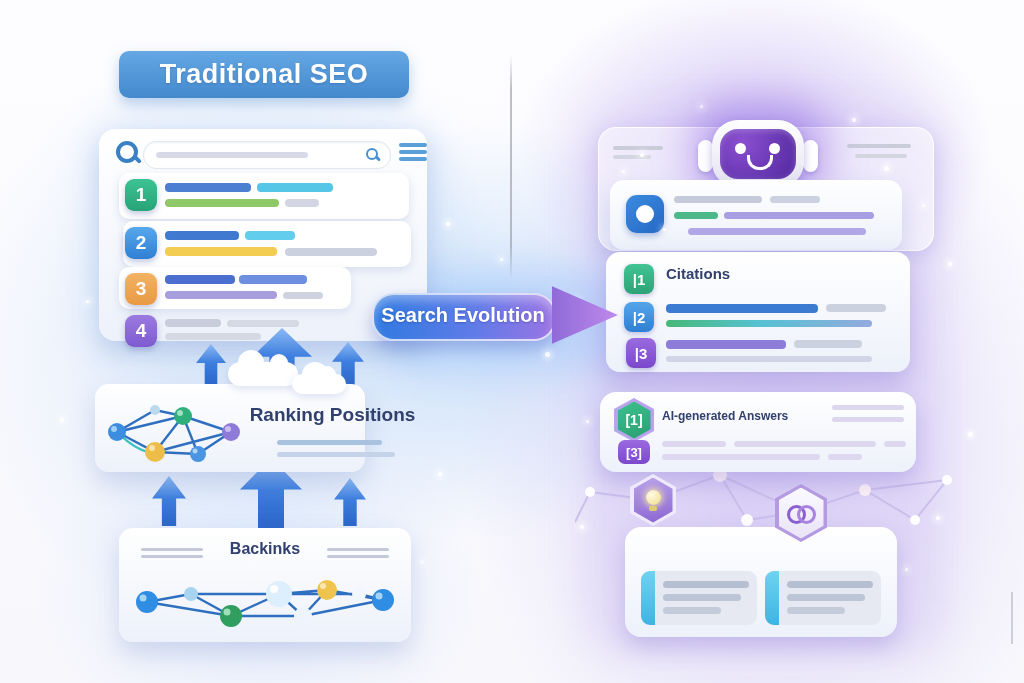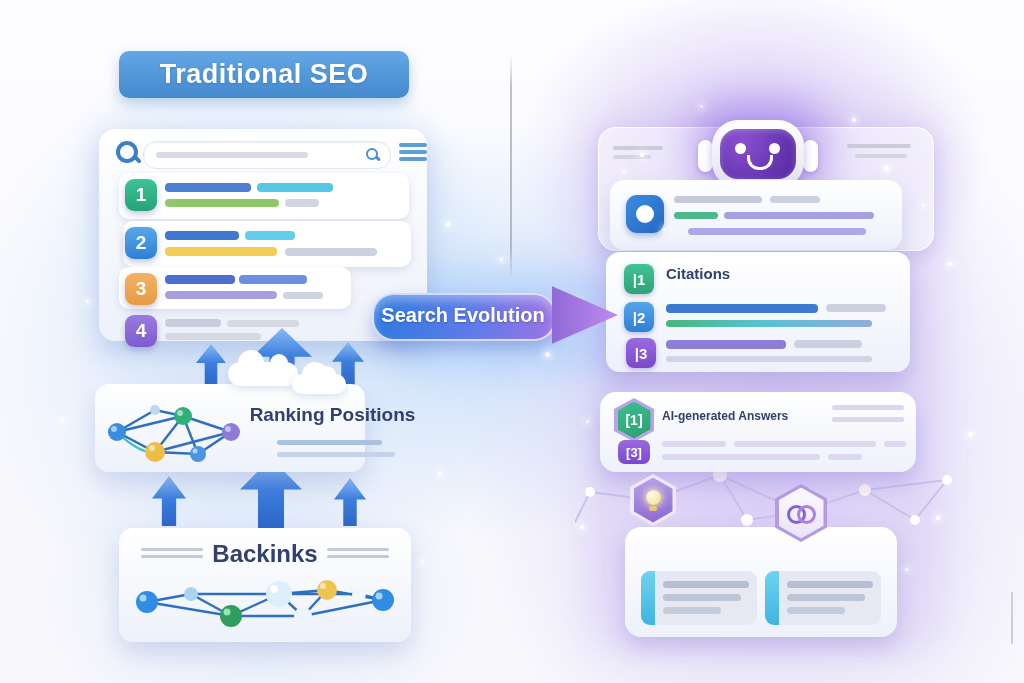--- a/index.html
+++ b/index.html
@@ -141,21 +141,21 @@
     </svg>
   </div>
   <div class="cloud" style="left:228px;top:362px;width:70px;height:24px;z-index:5;"></div>
   <div class="cloud" style="left:292px;top:374px;width:54px;height:20px;z-index:5;"></div>
 
   <div class="uarrow" style="left:152px;top:476px;width:34px;height:50px;"></div>
   <div class="uarrow" style="left:240px;top:458px;width:62px;height:70px;"></div>
   <div class="uarrow" style="left:334px;top:478px;width:32px;height:48px;"></div>
 
   <div class="card" style="left:119px;top:528px;width:292px;height:114px;z-index:4;">
-    <div class="abs navy" style="left:0;top:12px;width:100%;text-align:center;font-size:24px;">Backinks</div>
+    <div class="abs navy" style="left:0;top:12px;width:100%;text-align:center;font-size:16px;">Backinks</div>
     <div class="bar" style="left:22px;top:20px;width:62px;height:3px;background:#c3c9d8;"></div>
     <div class="bar" style="left:22px;top:27px;width:62px;height:3px;background:#c3c9d8;"></div>
     <div class="bar" style="left:208px;top:20px;width:62px;height:3px;background:#c3c9d8;"></div>
     <div class="bar" style="left:208px;top:27px;width:62px;height:3px;background:#c3c9d8;"></div>
     <svg class="abs" style="left:12px;top:44px;" width="268" height="64" viewBox="0 0 268 64">
       <g stroke="#2f6fc0" stroke-width="2.4" fill="none">
         <path d="M16 30 L60 22 L148 22 L228 22 L252 28 M16 30 L100 44 L148 22 M60 22 L100 44 M100 44 L172 44 M148 22 L172 44 L196 18 M148 22 L196 18 M172 44 L252 28 M196 18 L252 28 M16 30 L60 22"></path>
       </g>
       <circle cx="16" cy="30" r="11" fill="#2f8de4"></circle>
         <circle cx="12" cy="26" r="3.5" fill="#a5d4f8"></circle>

